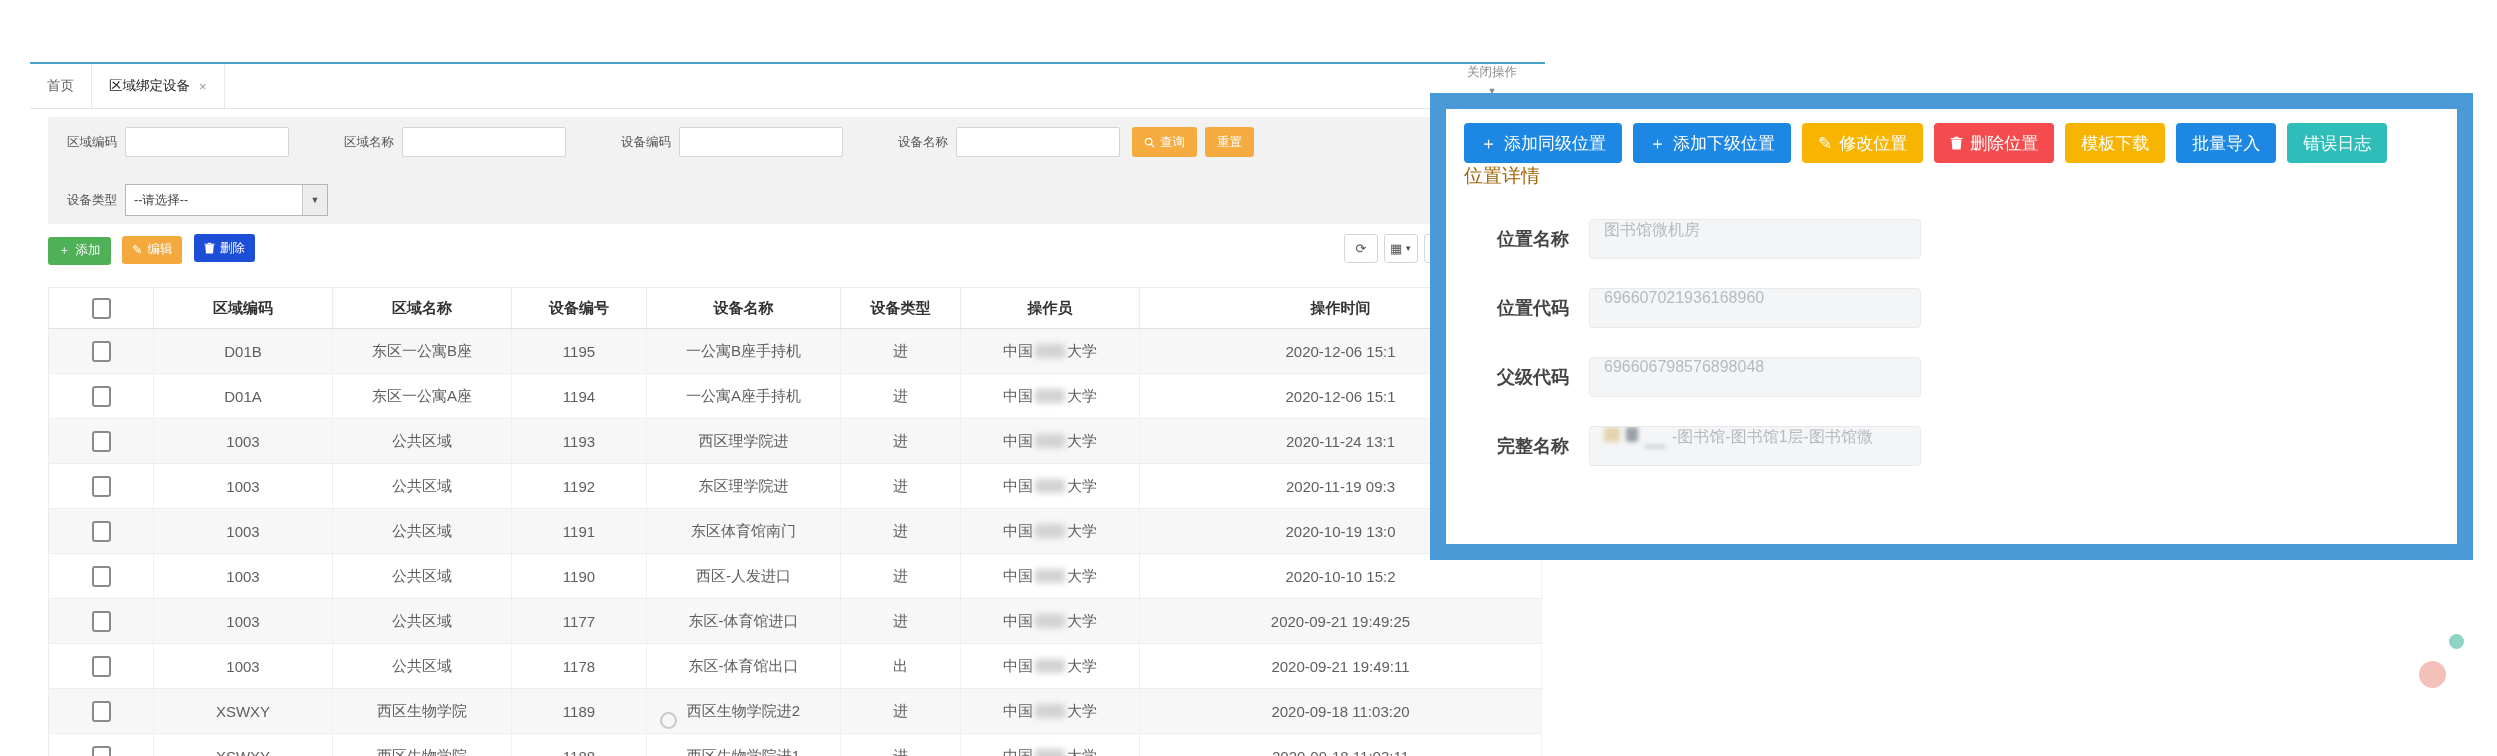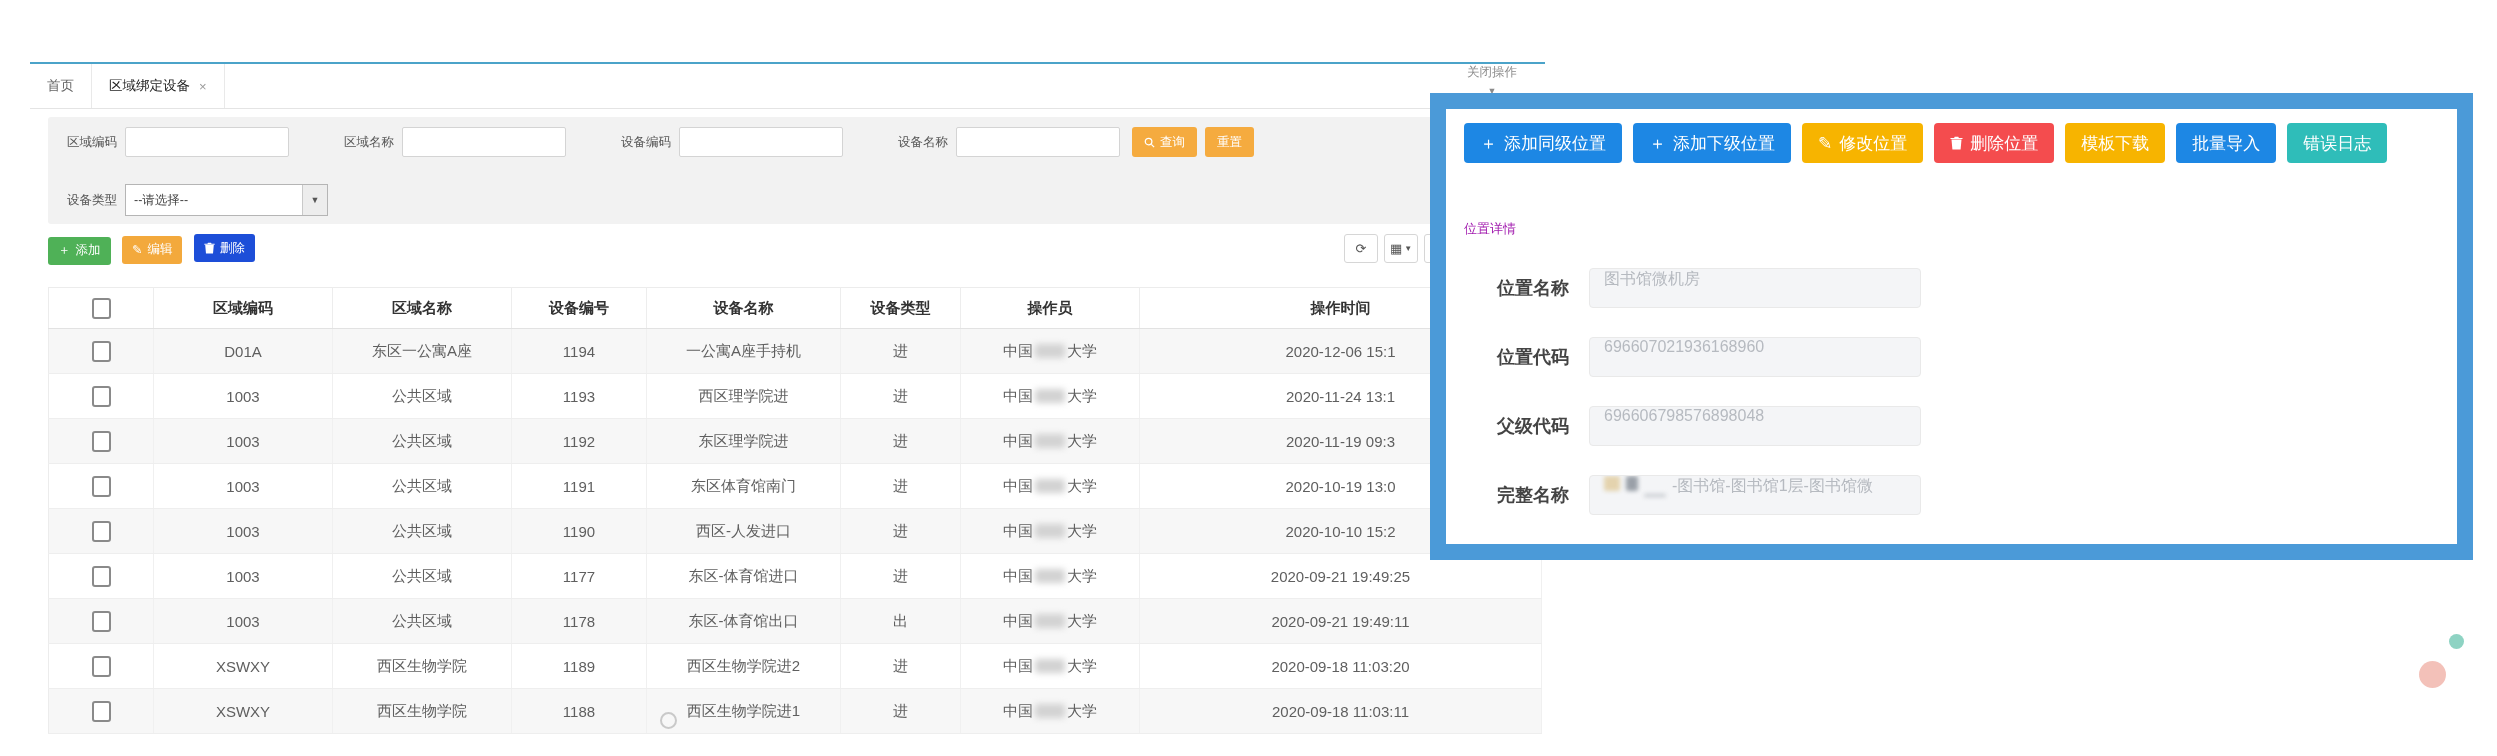--- a/index.html
+++ b/index.html
@@ -67,21 +67,21 @@
                 border:16px solid #4b9ad8;background:#fff;z-index:5;}
   .panel-content{padding:0 18px;}
   .panel-buttons{display:flex;gap:11px;margin-top:14px;}
   .pbtn{height:40px;border:none;border-radius:4px;color:#fff;font-size:17px;
         display:inline-flex;align-items:center;justify-content:center;gap:7px;padding:0 16px;white-space:nowrap;}
   .pb-blue{background:#1d87e4;}
   .pb-amber{background:#f7b400;}
   .pb-red{background:#f44c4e;}
   .pb-teal{background:#2fbdb9;}
   .pbtn .plus{font-size:17px;line-height:1;}
-  .panel-title{margin-top:57px;font-size:13px;color:#a21caf;}
+  .panel-title{font-size:19px;color:#a16207;}
   .field{display:flex;align-items:center;margin-top:29px;margin-left:33px;}
   .field.first{margin-top:30px;}
   .f-label{width:80px;font-size:18px;color:#444;font-weight:600;margin-right:12px;white-space:nowrap;}
   .f-input{width:332px;height:40px;background:#f4f5f7;border:1px solid #e9e9e9;border-radius:4px;
            display:flex;align-items:flex-start;padding:0 14px;font-size:16px;color:#b6bac0;
            box-sizing:border-box;overflow:hidden;white-space:nowrap;}
   .redact-sm{display:inline-block;width:16px;height:15px;border-radius:2px;filter:blur(2px);margin-right:6px;}
   .rs-gold{background:#e4d3ae;}
   .rs-dark{background:#9aa0a8;width:12px;}
   .rs-line{background:#c4c8cd;height:3px;width:22px;align-self:center;}
@@ -196,20 +196,30 @@
           <th>设备编号</th>
           <th>设备名称</th>
           <th>设备类型</th>
           <th>操作员</th>
           <th>操作时间</th>
         </tr>
       </thead>
       <tbody>
         <tr>
           <td><span class="cb"></span></td>
+          <td>D01B</td>
+          <td>东区一公寓B座</td>
+          <td>1195</td>
+          <td>一公寓B座手持机</td>
+          <td>进</td>
+          <td><span>中国</span><span class="redact"></span><span>大学</span></td>
+          <td>2020-12-06 15:1</td>
+        </tr>
+        <tr>
+          <td><span class="cb"></span></td>
           <td>D01A</td>
           <td>东区一公寓A座</td>
           <td>1194</td>
           <td>一公寓A座手持机</td>
           <td>进</td>
           <td><span>中国</span><span class="redact"></span><span>大学</span></td>
           <td>2020-12-06 15:1</td>
         </tr>
         <tr>
           <td><span class="cb"></span></td>

